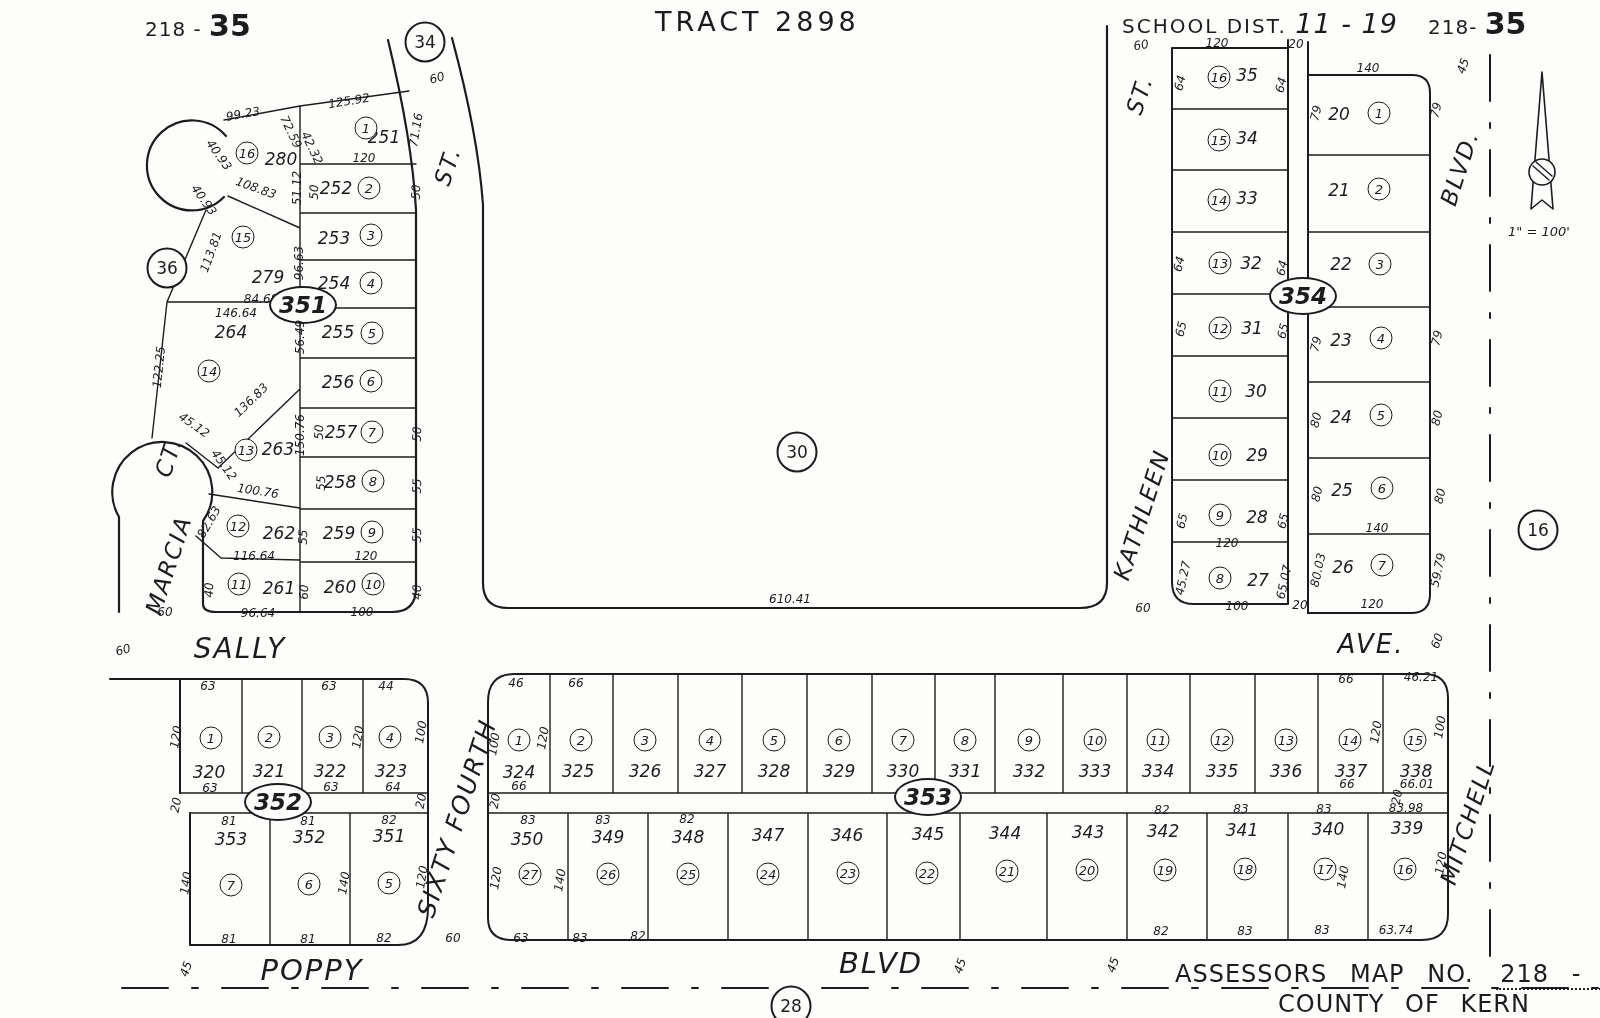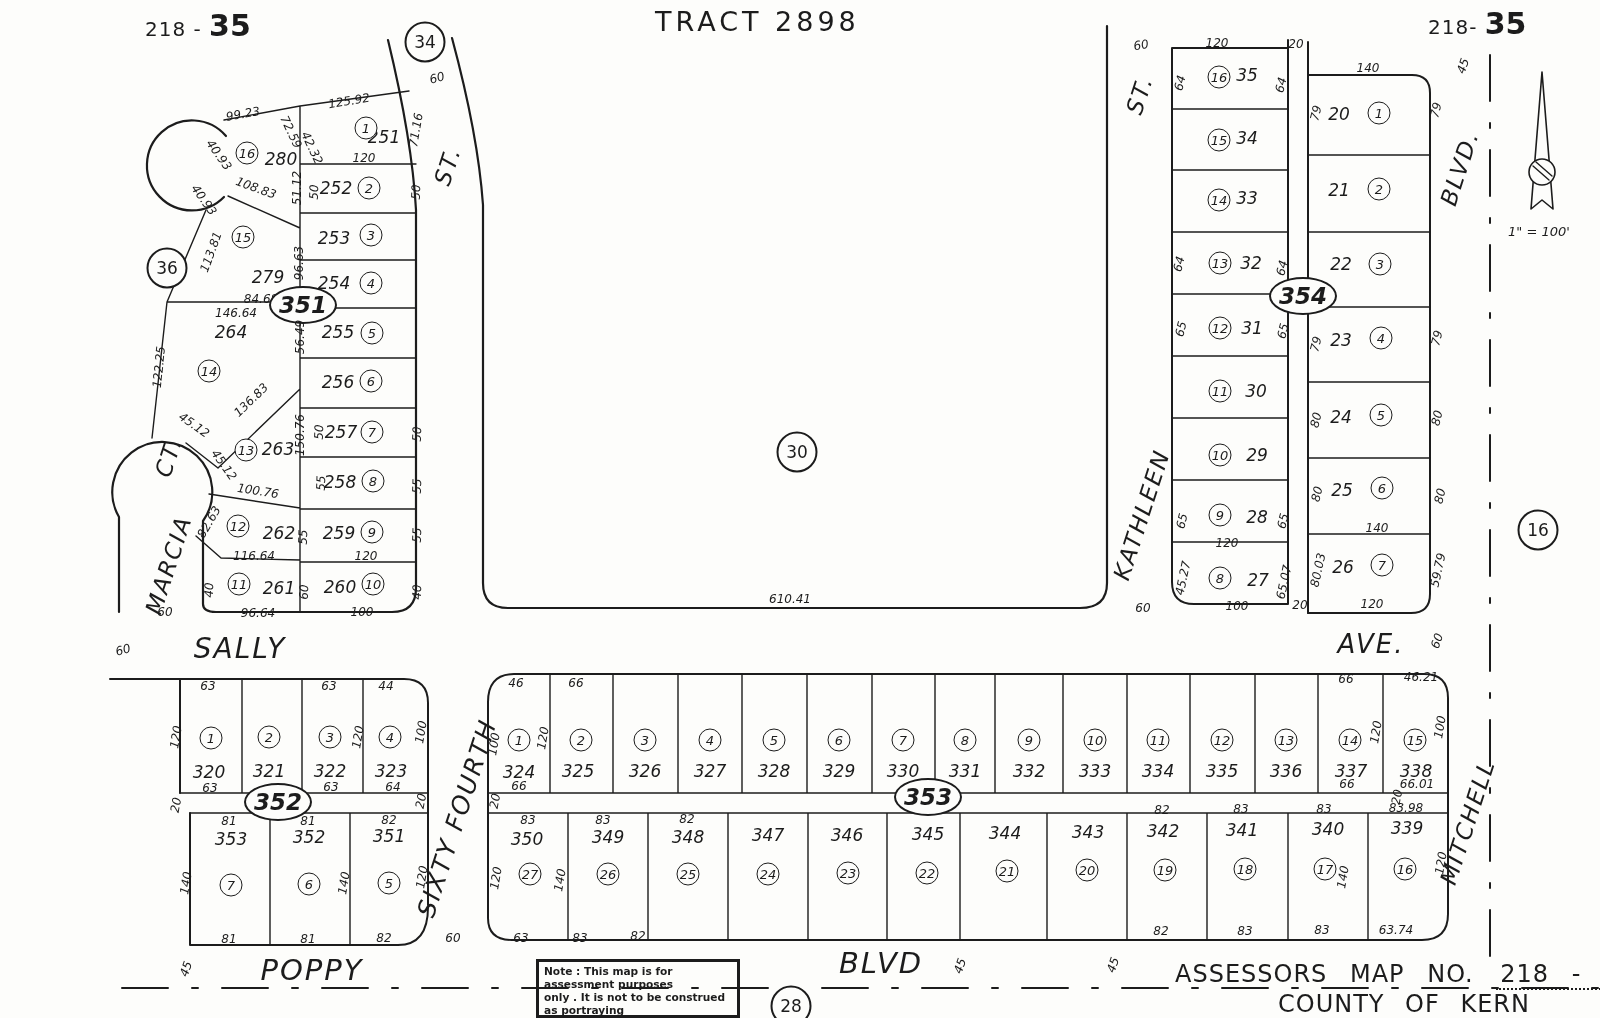--- a/index.html
+++ b/index.html
@@ -376,31 +376,29 @@
       <div class="lb dim" style="left: 960px; top: 966px; transform: translate(-50%, -50%) rotate(-70deg);">45</div>
       <div class="lb dim" style="left: 1113px; top: 965px; transform: translate(-50%, -50%) rotate(-70deg);">45</div>
       <div class="lb big" style="left: 791px; top: 1006px; transform: translate(-50%, -50%);">28</div>
     </div>
 
   <div class="hdr sheet" style="left:145px;top:8px;">
     <span>218 -</span>
     <b>35</b>
   </div>
   <div class="hdr title" style="left:655px;top:6px;">TRACT 2898</div>
+  <div class="hdr school" style="left:1122px;top:8px;">
+    <span>SCHOOL DIST.</span>
+    <span class="hand">11 - 19</span>
+  </div>
   <div class="hdr sheet" style="left:1428px;top:6px;">
     <span>218-</span>
     <b>35</b>
   </div>
 
-  <div class="notebox">
-    <div>Note : This map is for assessment purposes</div>
-    <div>only . It is not to be construed as portraying</div>
-    <div>legal ownership or divisions of land for</div>
-
-  </div>
   <div class="assessors">
     <span>ASSESSORS MAP NO.</span>
     <span class="num">218 - 35</span>
   </div>
   <div class="county">COUNTY OF KERN</div>
   <div class="scale">1" = 100'</div>
 
 </div>
 
 </body></html>

